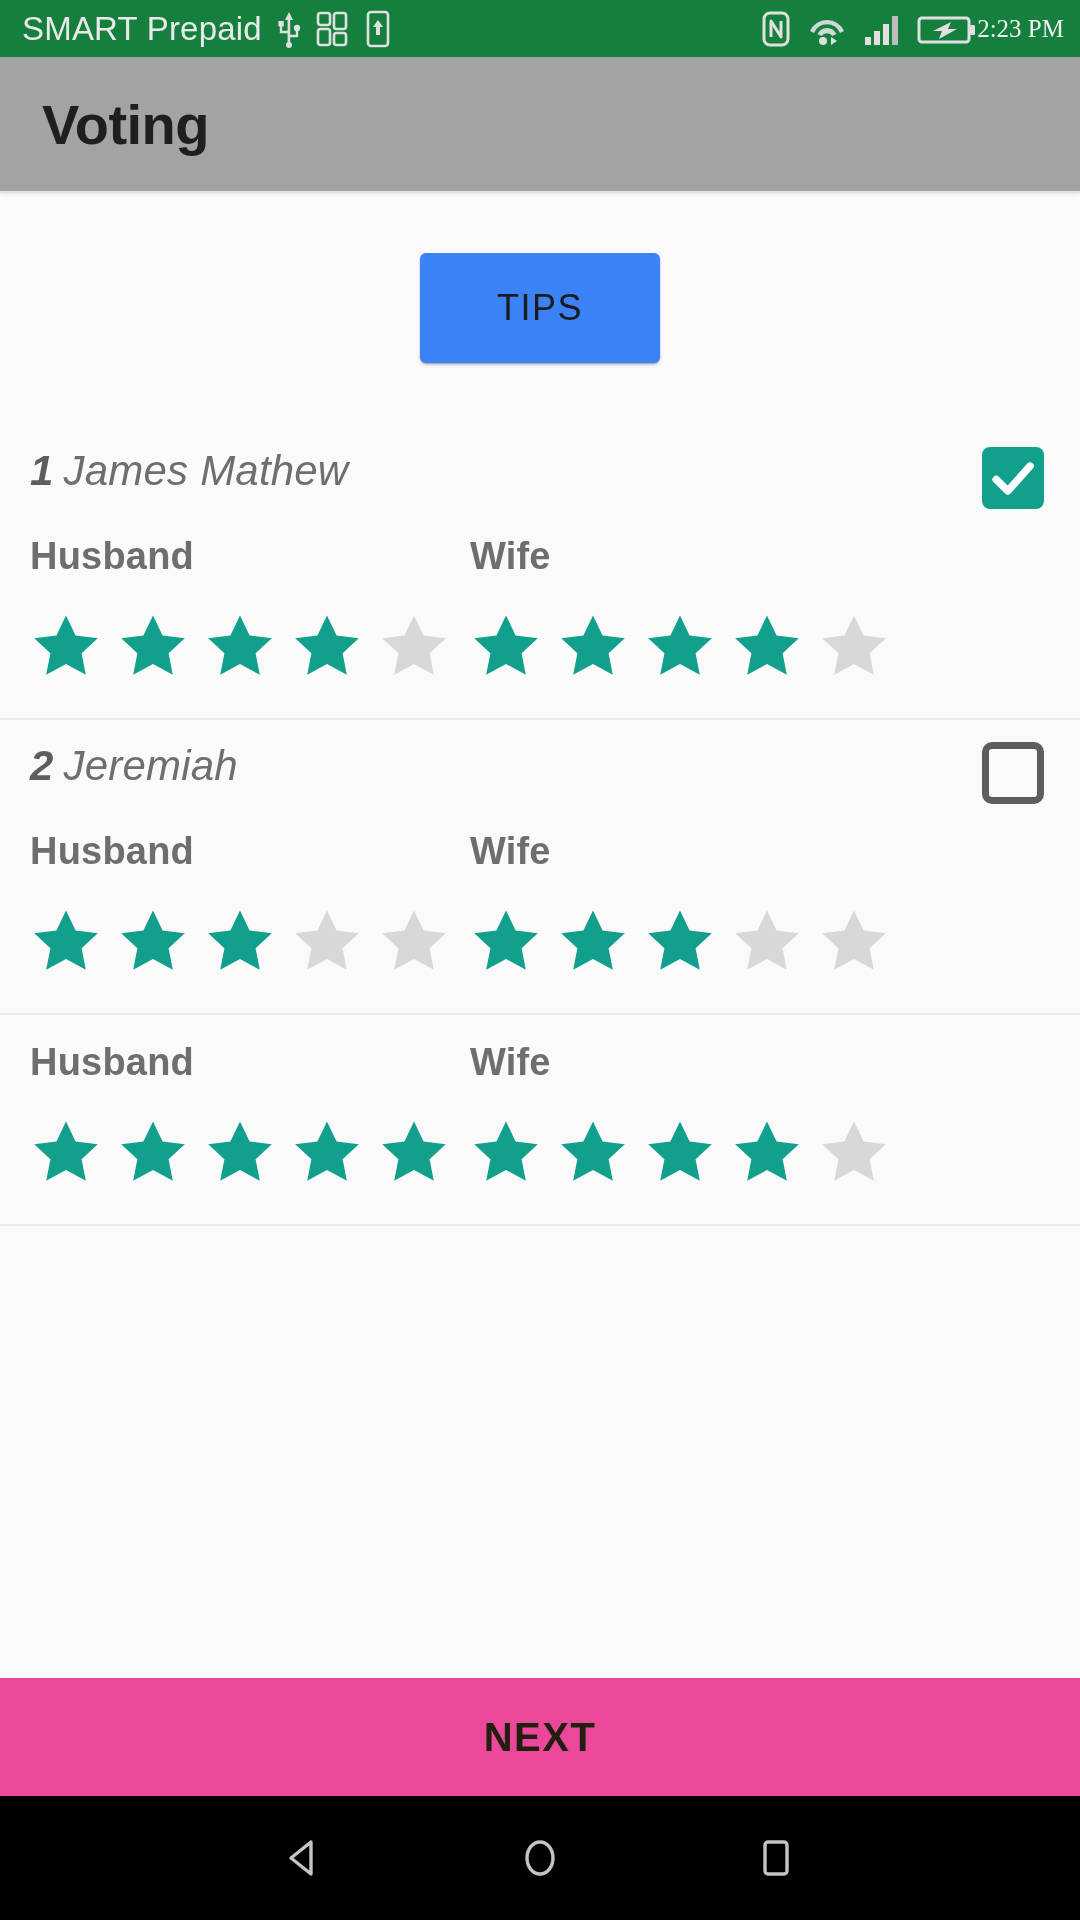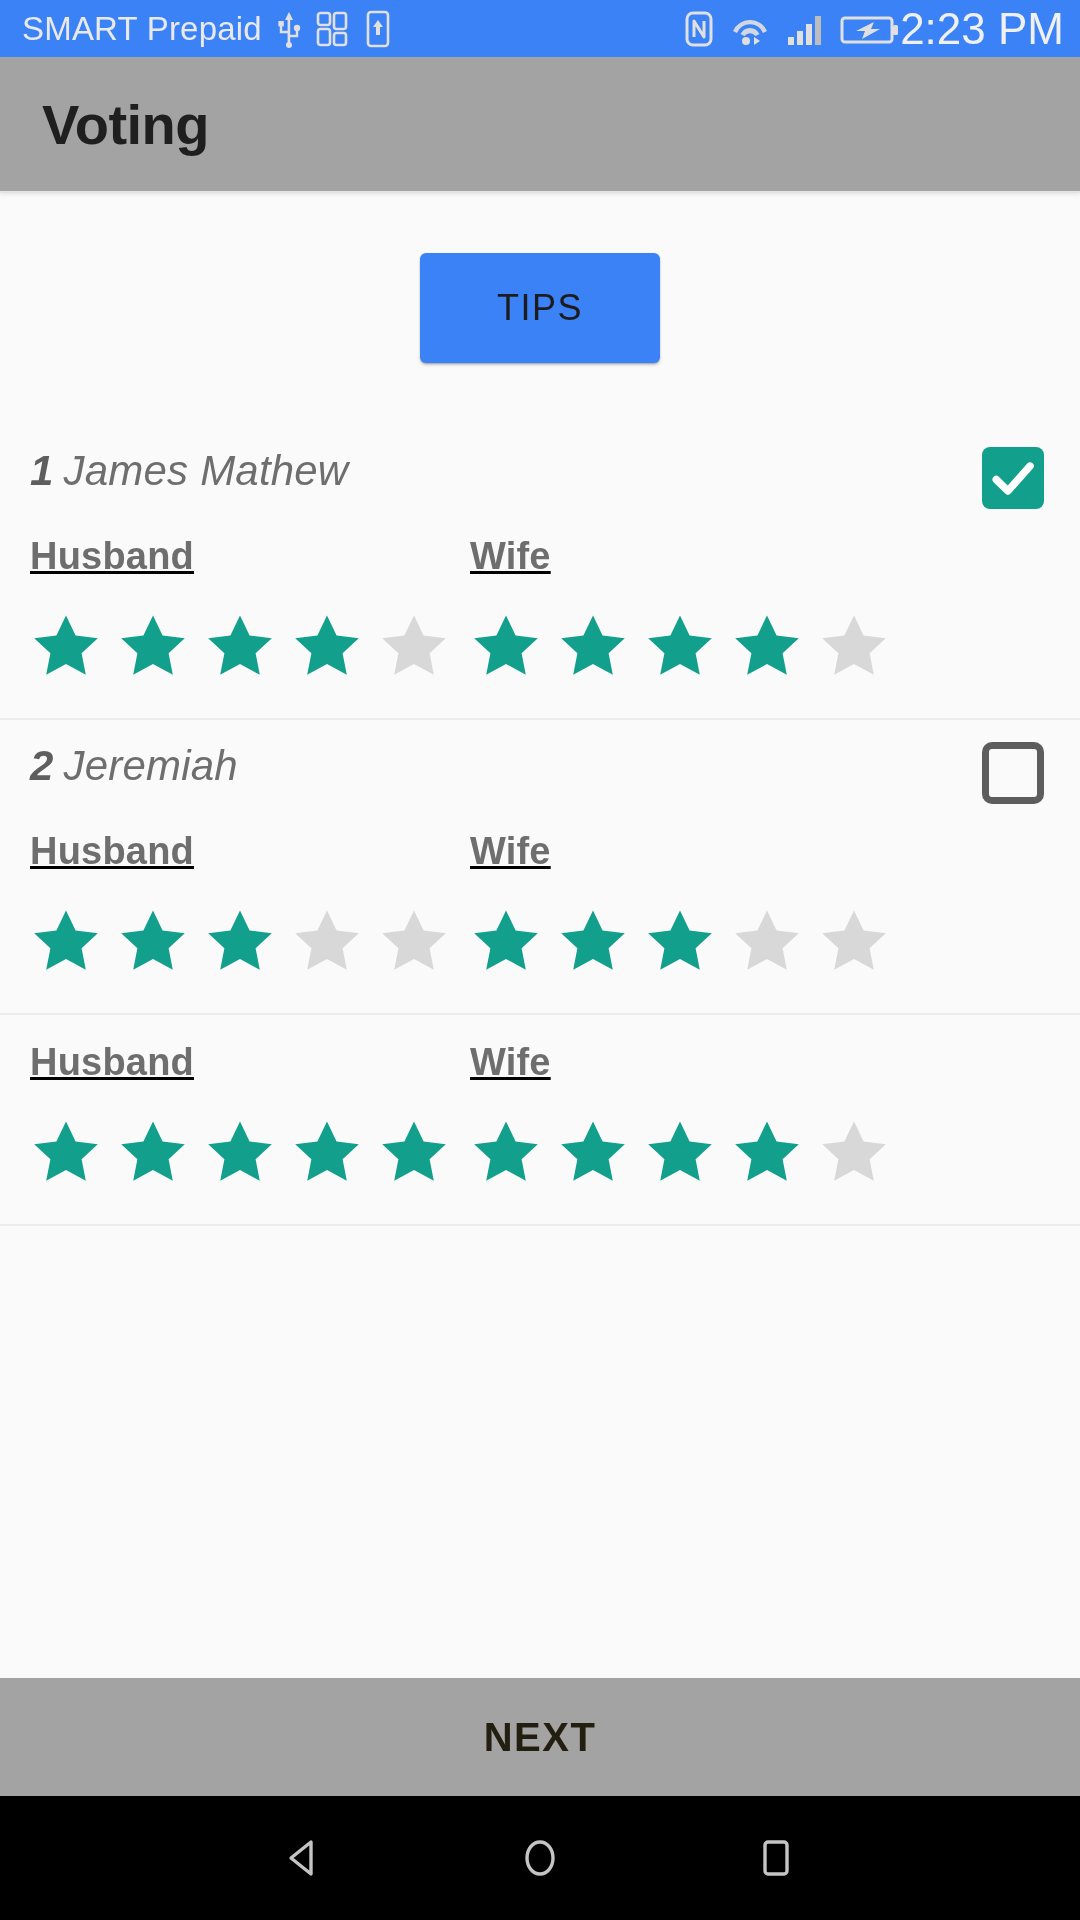--- a/index.html
+++ b/index.html
@@ -6,28 +6,28 @@
   html, body {
     width:1080px; height:1920px;
     font-family:"Liberation Sans", sans-serif;
     background:#fafafa;
     overflow:hidden;
   }
   .screen { width:1080px; height:1920px; display:flex; flex-direction:column; position:relative; }
 
   
   .statusbar {
-    height:57px; background:#3b82f6; color:#e8e8e8;
+    height:57px; background:#15803d; color:#e8e8e8;
     display:flex; align-items:center; justify-content:space-between;
     padding:0 16px 0 22px; flex:0 0 57px;
   }
   .sb-left, .sb-right { display:flex; align-items:center; }
   .sb-carrier { font-size:33px; letter-spacing:.2px; color:#e9e9e9; }
   .sb-ico { margin-left:14px; display:flex; align-items:center; justify-content:center; }
-  .sb-time { font-size:44px; color:#f0f0f0; }
+  .sb-time { font-size:25px; color:#f0f0f0;font-family:Liberation Serif, serif; }
 
   
   .titlebar {
     flex:0 0 136px; background:#a3a3a3;
     display:flex; align-items:center; padding-left:42px;
     border-bottom:2px solid #e3e3e3;
     box-shadow:0 2px 3px rgba(0,0,0,.07);
     position:relative; z-index:3;
   }
   .titlebar h1 { font-size:56px; font-weight:bold; color:#1f1f1f; letter-spacing:-.5px; }
@@ -49,29 +49,29 @@
     padding:22px 36px 0 30px;
   }
   .cand-name { font-size:42px; font-style:italic; color:#6e6e6e; letter-spacing:.2px; }
   .cand-name .num { font-weight:bold; color:#5e5e5e; margin-right:10px; }
 
   .cbox { width:62px; height:62px; border-radius:8px; flex:0 0 62px; cursor:pointer; position:relative; }
   .cbox.checked { background:#12a08c; }
   .cbox.unchecked { border:7px solid #5d5d5d; background:transparent; border-radius:10px; }
   .cbox .tick { position:absolute; inset:0; }
 
-  .roles { display:flex; padding:26px 0 0 30px;text-decoration:underline; }
+  .roles { display:flex; padding:26px 0 0 30px; }
   .role-col { width:440px; }
   .role-label { font-size:38px; font-weight:bold; color:#6e6e6e; letter-spacing:.2px; }
   .stars { display:flex; margin-top:32px; padding-bottom:36px; }
   .star { width:72px; height:72px; margin-right:15px; }
 
   
   .next-btn {
-    flex:0 0 118px; background:#a3a3a3; border:none;
+    flex:0 0 118px; background:#ec4899; border:none;
     font-family:"Liberation Sans", sans-serif; font-size:40px; font-weight:bold;
     color:#231f10; letter-spacing:1.5px; cursor:pointer;
     display:flex; align-items:center; justify-content:center;
   }
 
   
   .navbar {
     flex:0 0 124px; background:#000;
     display:flex; align-items:center; justify-content:center; gap:180px;
   }

